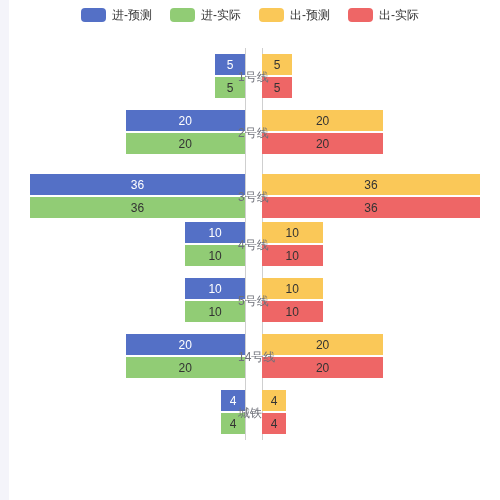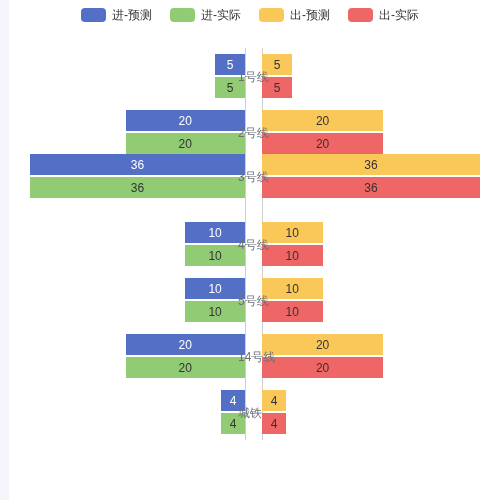--- a/index.html
+++ b/index.html
@@ -187,21 +187,21 @@
             <span class="bar-label">20</span>
           </div>
           <div class="bar right predict-out" style="width: 121.111px; top: 6px; left: 262px;">
             <span class="bar-label">20</span>
           </div>
           <div class="bar right actual-out" style="width: 121.111px; top: 29px; left: 262px;">
             <span class="bar-label">20</span>
           </div>
           <div class="cat-label">2号线</div>
         </div>
-        <div class="row" style="top: 100px;">
+        <div class="row" style="top: 120px;">
           <div class="bar left predict-in" style="width: 215px; top: 6px; left: 30px;">
             <span class="bar-label">36</span>
           </div>
           <div class="bar left actual-in" style="width: 215px; top: 29px; left: 30px;">
             <span class="bar-label">36</span>
           </div>
           <div class="bar right predict-out" style="width: 218px; top: 6px; left: 262px;">
             <span class="bar-label">36</span>
           </div>
           <div class="bar right actual-out" style="width: 218px; top: 29px; left: 262px;">

